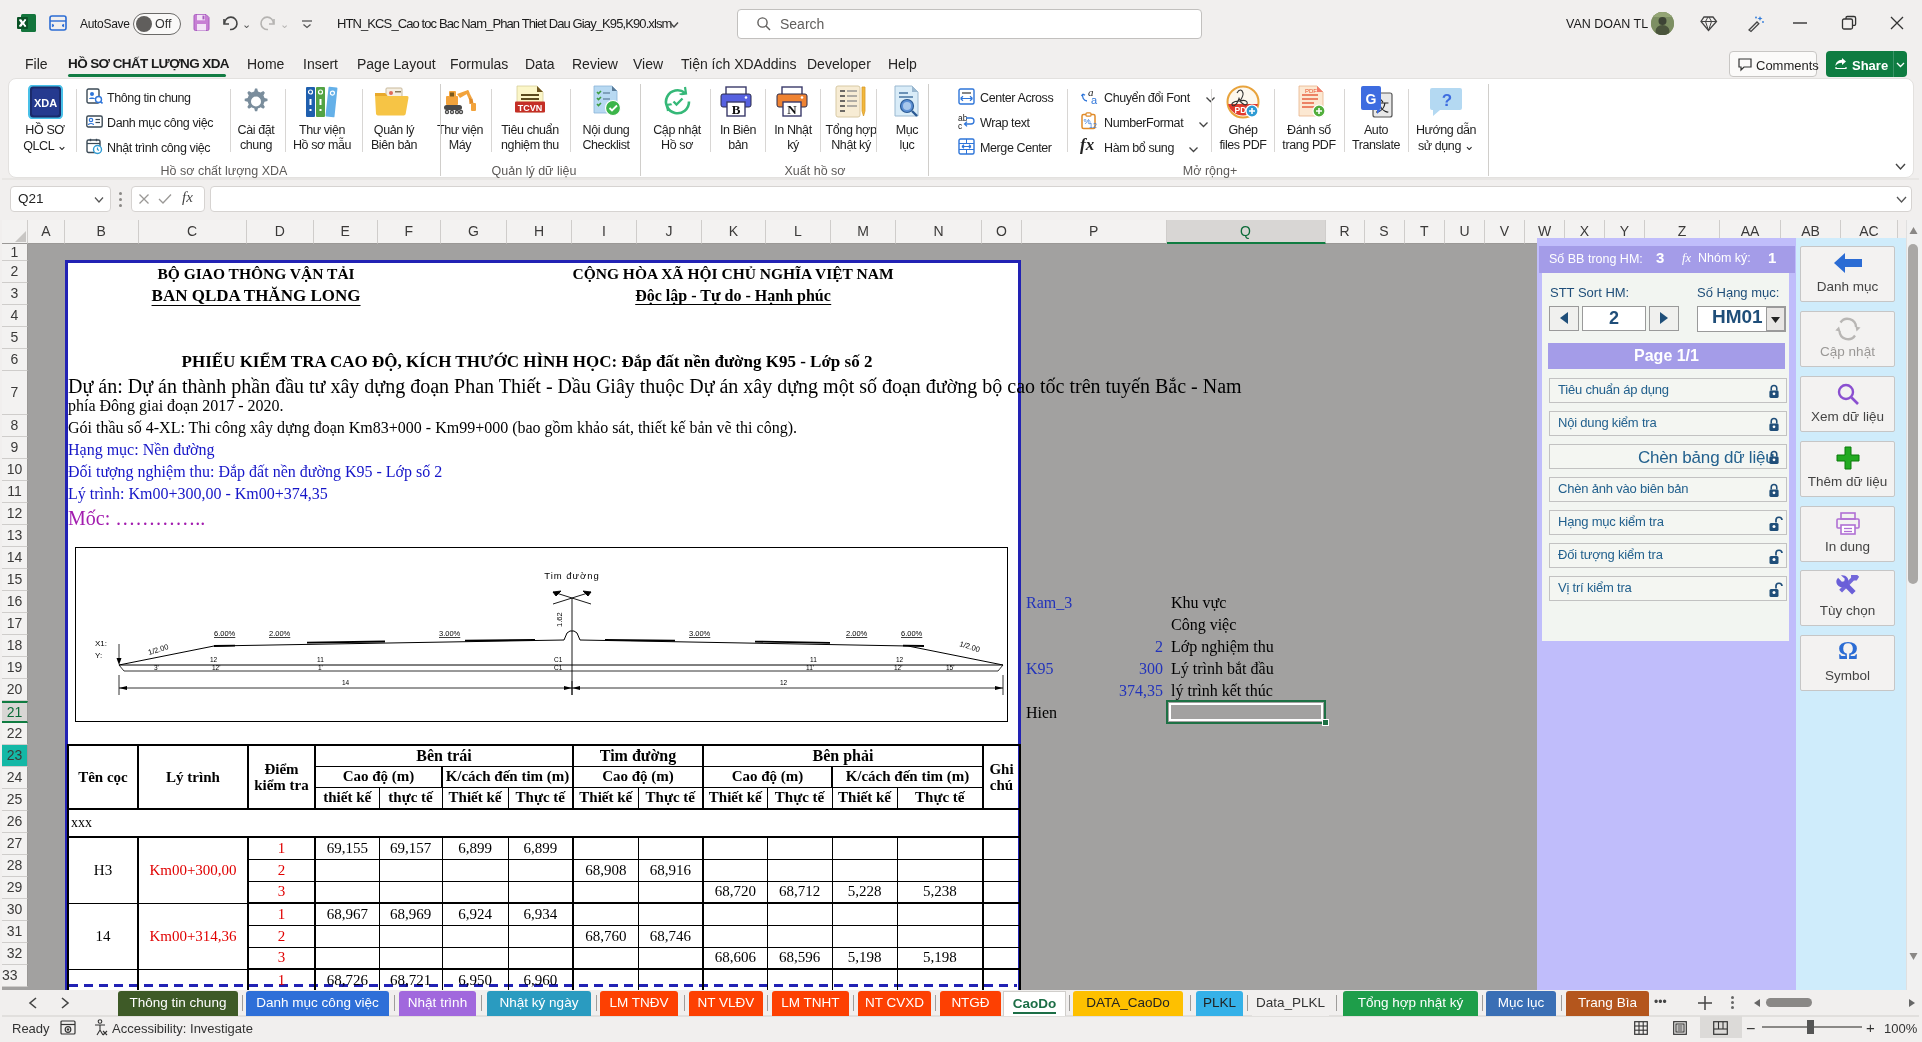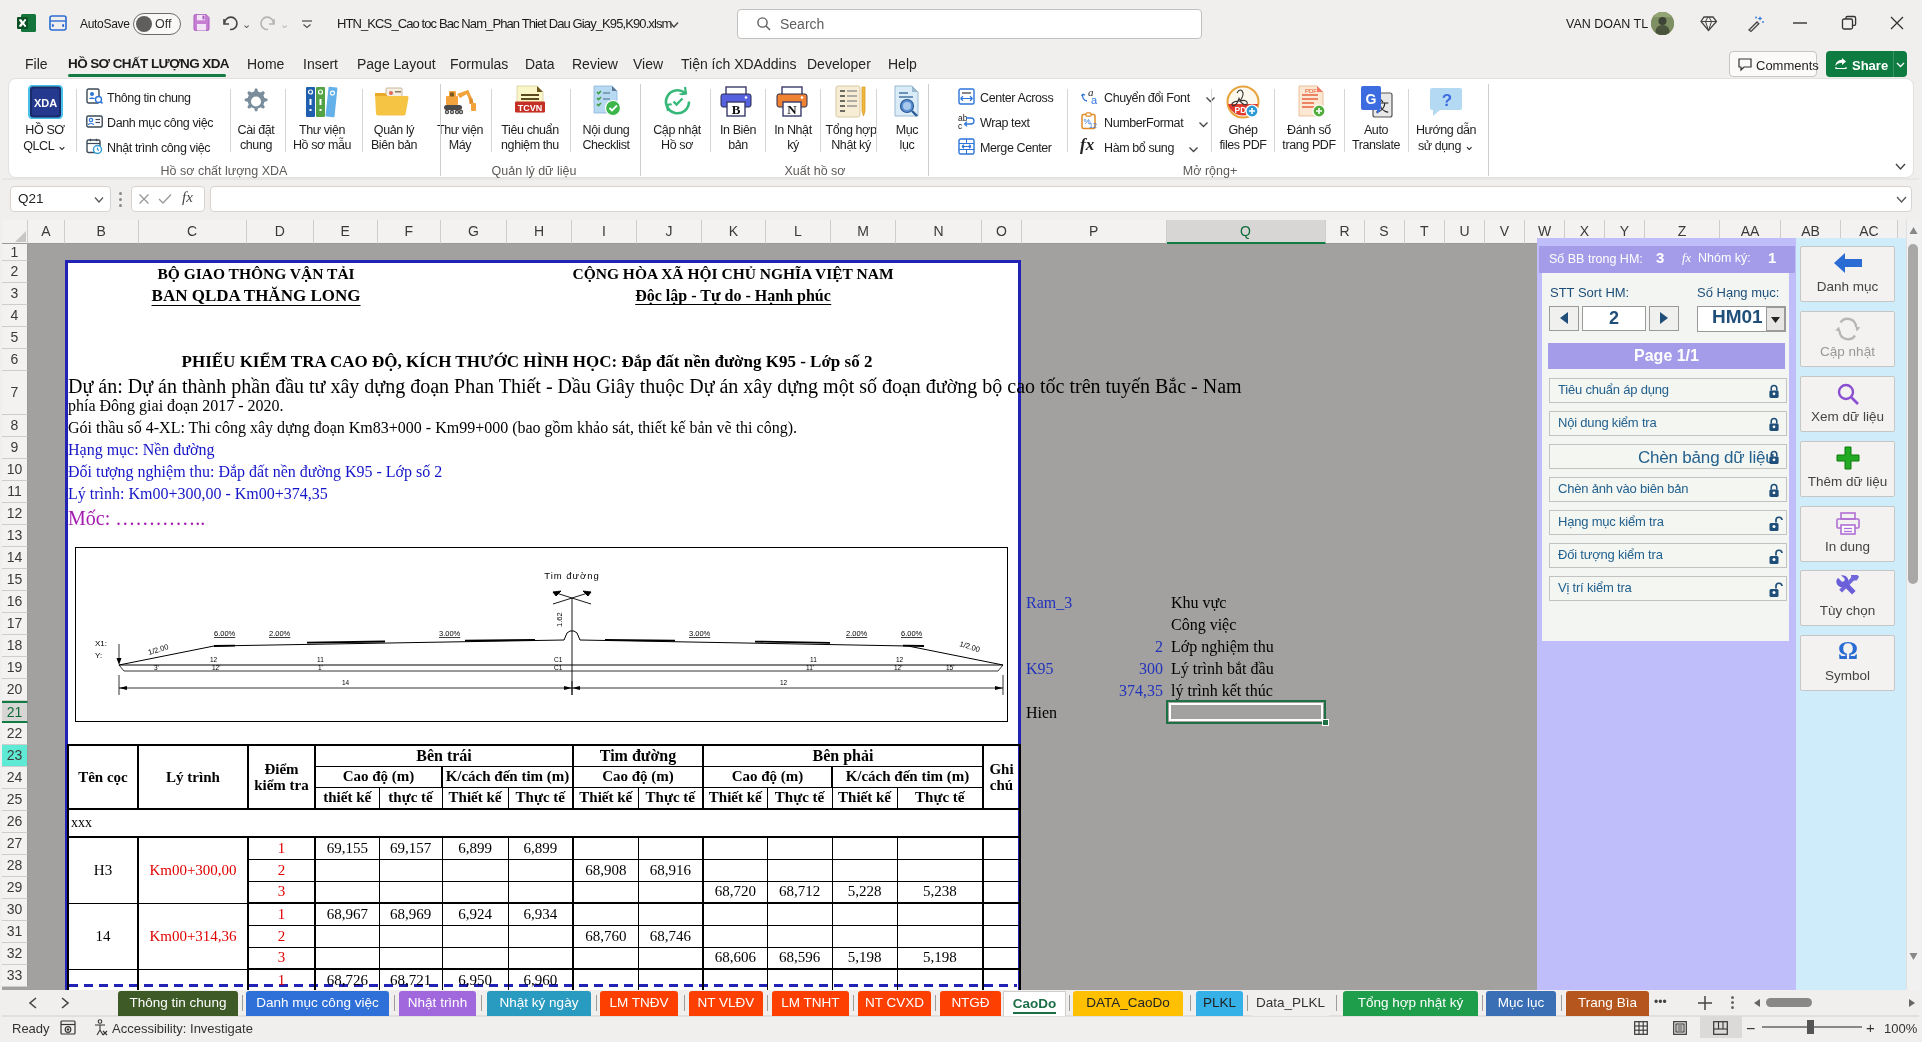--- a/index.html
+++ b/index.html
@@ -482,31 +482,31 @@
 <div class="abs" style="left:2px;top:525px;width:26px;height:22px;background:#f3f2f1;border-right:1px solid #9a9896;border-bottom:1px solid #cfcdcb;color:#3b3a39;font-size:14px;text-align:center;line-height:21px;">13</div>
 <div class="abs" style="left:2px;top:547px;width:26px;height:22px;background:#f3f2f1;border-right:1px solid #9a9896;border-bottom:1px solid #cfcdcb;color:#3b3a39;font-size:14px;text-align:center;line-height:21px;">14</div>
 <div class="abs" style="left:2px;top:569px;width:26px;height:22px;background:#f3f2f1;border-right:1px solid #9a9896;border-bottom:1px solid #cfcdcb;color:#3b3a39;font-size:14px;text-align:center;line-height:21px;">15</div>
 <div class="abs" style="left:2px;top:591px;width:26px;height:22px;background:#f3f2f1;border-right:1px solid #9a9896;border-bottom:1px solid #cfcdcb;color:#3b3a39;font-size:14px;text-align:center;line-height:21px;">16</div>
 <div class="abs" style="left:2px;top:613px;width:26px;height:22px;background:#f3f2f1;border-right:1px solid #9a9896;border-bottom:1px solid #cfcdcb;color:#3b3a39;font-size:14px;text-align:center;line-height:21px;">17</div>
 <div class="abs" style="left:2px;top:635px;width:26px;height:22px;background:#f3f2f1;border-right:1px solid #9a9896;border-bottom:1px solid #cfcdcb;color:#3b3a39;font-size:14px;text-align:center;line-height:21px;">18</div>
 <div class="abs" style="left:2px;top:657px;width:26px;height:22px;background:#f3f2f1;border-right:1px solid #9a9896;border-bottom:1px solid #cfcdcb;color:#3b3a39;font-size:14px;text-align:center;line-height:21px;">19</div>
 <div class="abs" style="left:2px;top:679px;width:26px;height:22px;background:#f3f2f1;border-right:1px solid #9a9896;border-bottom:1px solid #cfcdcb;color:#3b3a39;font-size:14px;text-align:center;line-height:21px;">20</div>
 <div class="abs" style="left:2px;top:701px;width:26px;height:22px;background:#d8d6d4;border-right:1px solid #9a9896;border-top:2px solid #107c41;border-bottom:2px solid #107c41;color:#0c6b38;font-size:14px;text-align:center;line-height:18px;">21</div>
 <div class="abs" style="left:2px;top:723px;width:26px;height:22px;background:#f3f2f1;border-right:1px solid #9a9896;border-bottom:1px solid #cfcdcb;color:#3b3a39;font-size:14px;text-align:center;line-height:21px;">22</div>
-<div class="abs" style="left:2px;top:745px;width:26px;height:22px;background:#5eead4;border-right:1px solid #9a9896;border-bottom:1px solid #cfcdcb;color:#3b3a39;font-size:14px;text-align:center;line-height:21px;">23</div>
+<div class="abs" style="left:2px;top:745px;width:26px;height:22px;background:#14b8a6;border-right:1px solid #9a9896;border-bottom:1px solid #cfcdcb;color:#3b3a39;font-size:14px;text-align:center;line-height:21px;">23</div>
 <div class="abs" style="left:2px;top:767px;width:26px;height:22px;background:#f3f2f1;border-right:1px solid #9a9896;border-bottom:1px solid #cfcdcb;color:#3b3a39;font-size:14px;text-align:center;line-height:21px;">24</div>
 <div class="abs" style="left:2px;top:789px;width:26px;height:22px;background:#f3f2f1;border-right:1px solid #9a9896;border-bottom:1px solid #cfcdcb;color:#3b3a39;font-size:14px;text-align:center;line-height:21px;">25</div>
 <div class="abs" style="left:2px;top:811px;width:26px;height:22px;background:#f3f2f1;border-right:1px solid #9a9896;border-bottom:1px solid #cfcdcb;color:#3b3a39;font-size:14px;text-align:center;line-height:21px;">26</div>
 <div class="abs" style="left:2px;top:833px;width:26px;height:22px;background:#f3f2f1;border-right:1px solid #9a9896;border-bottom:1px solid #cfcdcb;color:#3b3a39;font-size:14px;text-align:center;line-height:21px;">27</div>
 <div class="abs" style="left:2px;top:855px;width:26px;height:22px;background:#f3f2f1;border-right:1px solid #9a9896;border-bottom:1px solid #cfcdcb;color:#3b3a39;font-size:14px;text-align:center;line-height:21px;">28</div>
 <div class="abs" style="left:2px;top:877px;width:26px;height:22px;background:#f3f2f1;border-right:1px solid #9a9896;border-bottom:1px solid #cfcdcb;color:#3b3a39;font-size:14px;text-align:center;line-height:21px;">29</div>
 <div class="abs" style="left:2px;top:899px;width:26px;height:22px;background:#f3f2f1;border-right:1px solid #9a9896;border-bottom:1px solid #cfcdcb;color:#3b3a39;font-size:14px;text-align:center;line-height:21px;">30</div>
 <div class="abs" style="left:2px;top:921px;width:26px;height:22px;background:#f3f2f1;border-right:1px solid #9a9896;border-bottom:1px solid #cfcdcb;color:#3b3a39;font-size:14px;text-align:center;line-height:21px;">31</div>
 <div class="abs" style="left:2px;top:943px;width:26px;height:22px;background:#f3f2f1;border-right:1px solid #9a9896;border-bottom:1px solid #cfcdcb;color:#3b3a39;font-size:14px;text-align:center;line-height:21px;">32</div>
-<div class="abs" style="left:2px;top:965px;width:26px;height:22px;background:#f3f2f1;border-right:1px solid #9a9896;border-bottom:1px solid #cfcdcb;color:#3b3a39;font-size:14px;text-align:center;line-height:21px;">33</div>
+<div class="abs" style="left:2px;top:965px;width:26px;height:22px;background:#f3f2f1;border-right:1px solid #9a9896;border-bottom:1px solid #cfcdcb;color:#3b3a39;font-size:14px;text-align:left;line-height:21px;">33</div>
 <div class="abs" style="left:28px;top:244px;width:37px;height:746px;background:#a2a1a0;"></div>
 <div class="abs" style="left:65px;top:261px;width:956px;height:729px;background:#fff;"></div>
 <div class="abs" style="left:65px;top:260px;width:956px;height:3px;background:#2222b4;"></div>
 <div class="abs" style="left:65px;top:260px;width:3px;height:730px;background:#2222b4;"></div>
 <div class="abs" style="left:1018px;top:260px;width:3px;height:730px;background:#2222b4;"></div>
 <div class="abs" style="left:69px;top:984px;width:948px;height:3px;background:repeating-linear-gradient(90deg,#2222b4 0 9px,#fff 9px 15px);"></div>
 <div class="abs" style="left:256px;top:265px;font-size:15.5px;color:#000;font-weight:bold;white-space:nowrap;transform:translateX(-50%);font-family:'Liberation Serif',serif;">BỘ GIAO THÔNG VẬN TẢI</div>
 <div class="abs" style="left:256px;top:286px;font-size:17px;color:#000;font-weight:bold;white-space:nowrap;transform:translateX(-50%);font-family:'Liberation Serif',serif;"><span style="border-bottom:1.5px solid #000;">BAN QLDA THĂNG LONG</span></div>
 <div class="abs" style="left:733px;top:265px;font-size:15.5px;color:#000;font-weight:bold;white-space:nowrap;transform:translateX(-50%);font-family:'Liberation Serif',serif;">CỘNG HÒA XÃ HỘI CHỦ NGHĨA VIỆT NAM</div>
 <div class="abs" style="left:733px;top:287px;font-size:16px;color:#000;font-weight:bold;white-space:nowrap;transform:translateX(-50%);font-family:'Liberation Serif',serif;"><span style="border-bottom:1.5px solid #000;">Độc lập - Tự do - Hạnh phúc</span></div>

